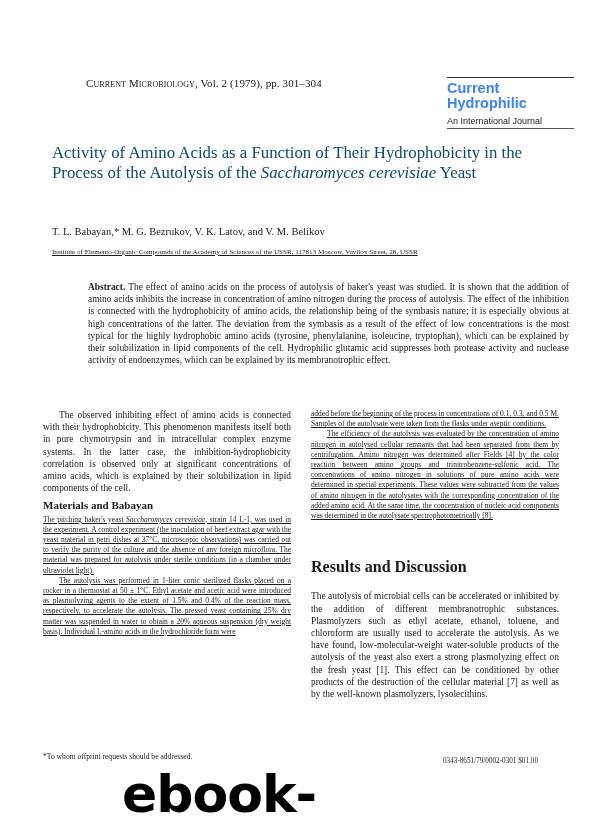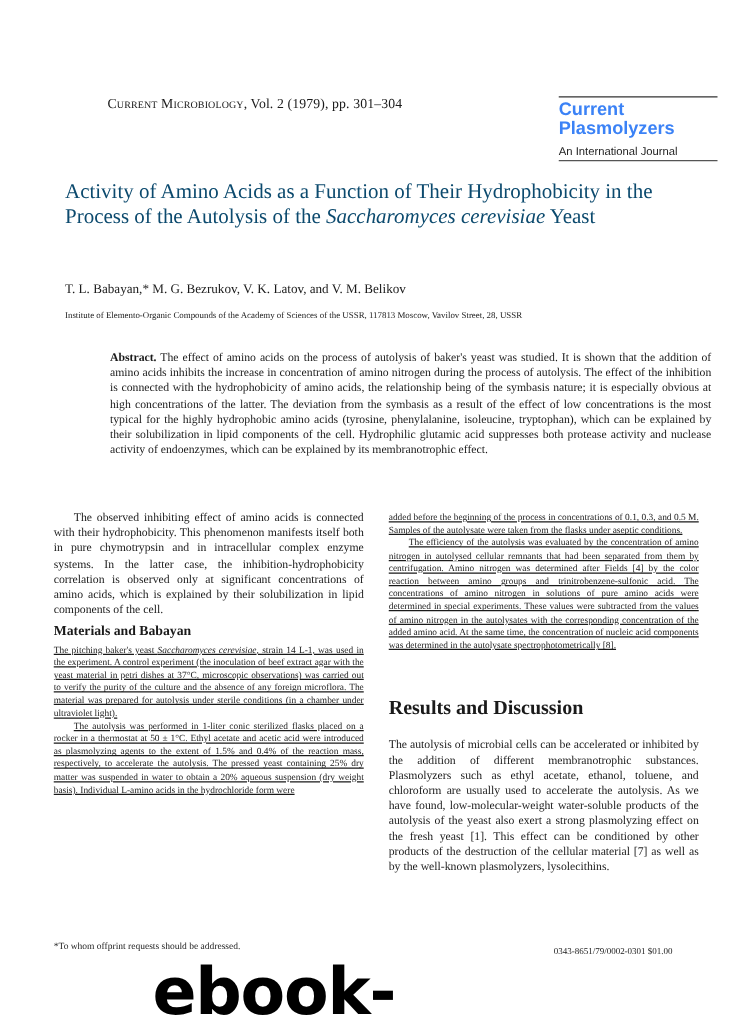--- a/index.html
+++ b/index.html
@@ -10,21 +10,21 @@
   .running-head .sc { font-variant:small-caps; }
   .logo { left:447px; top:77px; width:127px; }
   .logo .rule-top { border-top:1px solid #333; height:0; margin-bottom:3px; }
   .logo .l1, .logo .l2 { font-family:"Liberation Sans", "DejaVu Sans", sans-serif; font-weight:bold;
          font-size:14.5px; line-height:15px; color:#3b82f6; }
   .logo .sub { font-family:"Liberation Sans", "DejaVu Sans", sans-serif; font-size:9px; margin-top:5px; color:#222; }
   .logo .rule-bot { border-top:1px solid #555; height:0; margin-top:2px; }
   .title { left:52px; top:143px; width:520px; font-size:16.8px; line-height:20px; color:#0c4a6e; }
   .title i { font-style:italic; }
   .authors { left:52px; top:226px; font-size:10.5px; }
-  .affil { left:52px; top:248px; font-size:7.1px; }
+  .affil { left:52px; top:248px; font-size:7.1px;text-decoration:underline; }
   .abstract { left:88px; top:281px; width:481px; font-size:9.4px; line-height:12.2px; text-align:justify; }
   .abstract b { font-weight:bold; }
   .col { font-size:9.4px; line-height:12.2px; text-align:justify; }
   .left-col { left:43px; top:409px; width:248px; }
   .right-col { left:311px; top:409px; width:248px; }
   .small { font-size:7.5px; line-height:10.2px;text-decoration:underline; }
   .indent { text-indent:16px; }
   .heading { font-weight:bold; font-size:11px; margin:5px 0 3px 0; }
   .heading-lg { font-weight:bold; font-size:16px; margin:0 0 17px 0; }
   p { margin:0; }
@@ -34,21 +34,21 @@
          font-size:52px; letter-spacing:-1px; color:#000; line-height:60px; }
 </style>
 </head>
 <body>
 
 <div class="abs running-head"><span class="sc">Current Microbiology</span><span>, Vol. 2 (1979), pp. 301–304</span></div>
 
 <div class="abs logo">
   <div class="rule-top"></div>
   <div class="l1">Current</div>
-  <div class="l2">Plasmolyzers</div>
+  <div class="l2">Hydrophilic</div>
   <div class="sub">An International Journal</div>
   <div class="rule-bot"></div>
 </div>
 
 <div class="abs title"><span>Activity of Amino Acids as a Function of Their Hydrophobicity in the Process of the Autolysis of the </span><i>Saccharomyces cerevisiae</i><span> Yeast</span></div>
 
 <div class="abs authors">T. L. Babayan,* M. G. Bezrukov, V. K. Latov, and V. M. Belikov</div>
 <div class="abs affil">Institute of Elemento-Organic Compounds of the Academy of Sciences of the USSR, 117813 Moscow, Vavilov Street, 28, USSR</div>
 
 <div class="abs abstract"><b>Abstract.</b><span> The effect of amino acids on the process of autolysis of baker's yeast was studied. It is shown that the addition of amino acids inhibits the increase in concentration of amino nitrogen during the process of autolysis. The effect of the inhibition is connected with the hydrophobicity of amino acids, the relationship being of the symbasis nature; it is especially obvious at high concentrations of the latter. The deviation from the symbasis as a result of the effect of low concentrations is the most typical for the highly hydrophobic amino acids (tyrosine, phenylalanine, isoleucine, tryptophan), which can be explained by their solubilization in lipid components of the cell. Hydrophilic glutamic acid suppresses both protease activity and nuclease activity of endoenzymes, which can be explained by its membranotrophic effect.</span></div>

